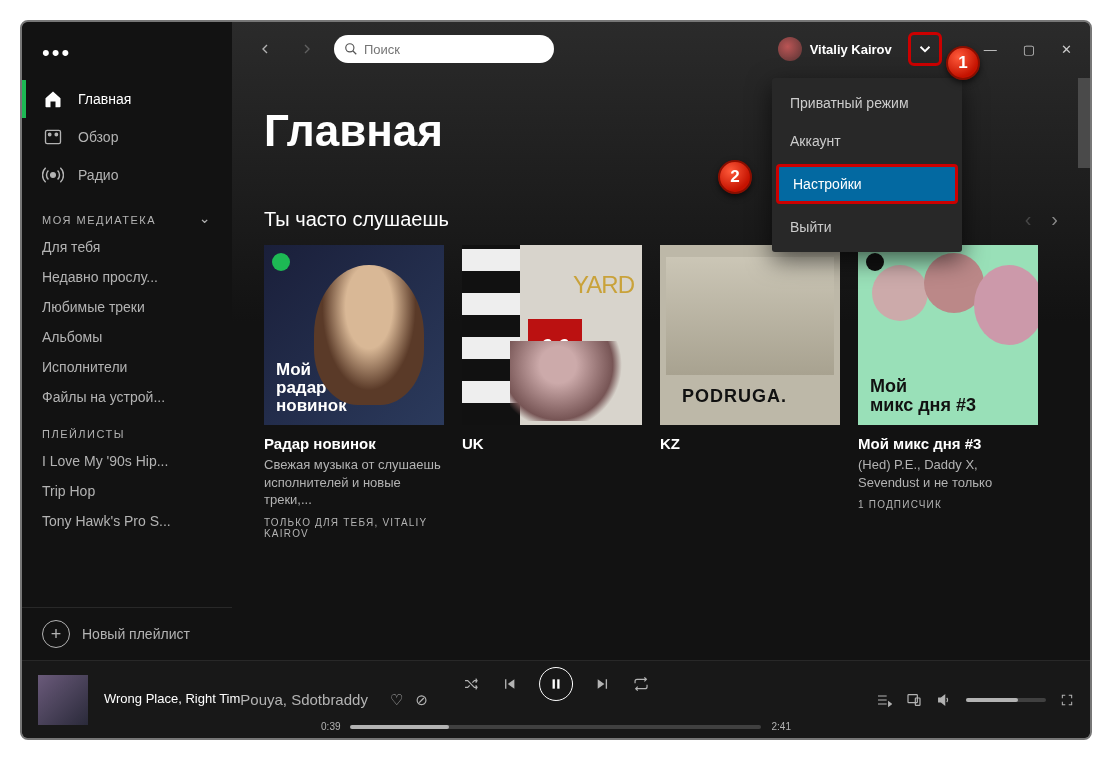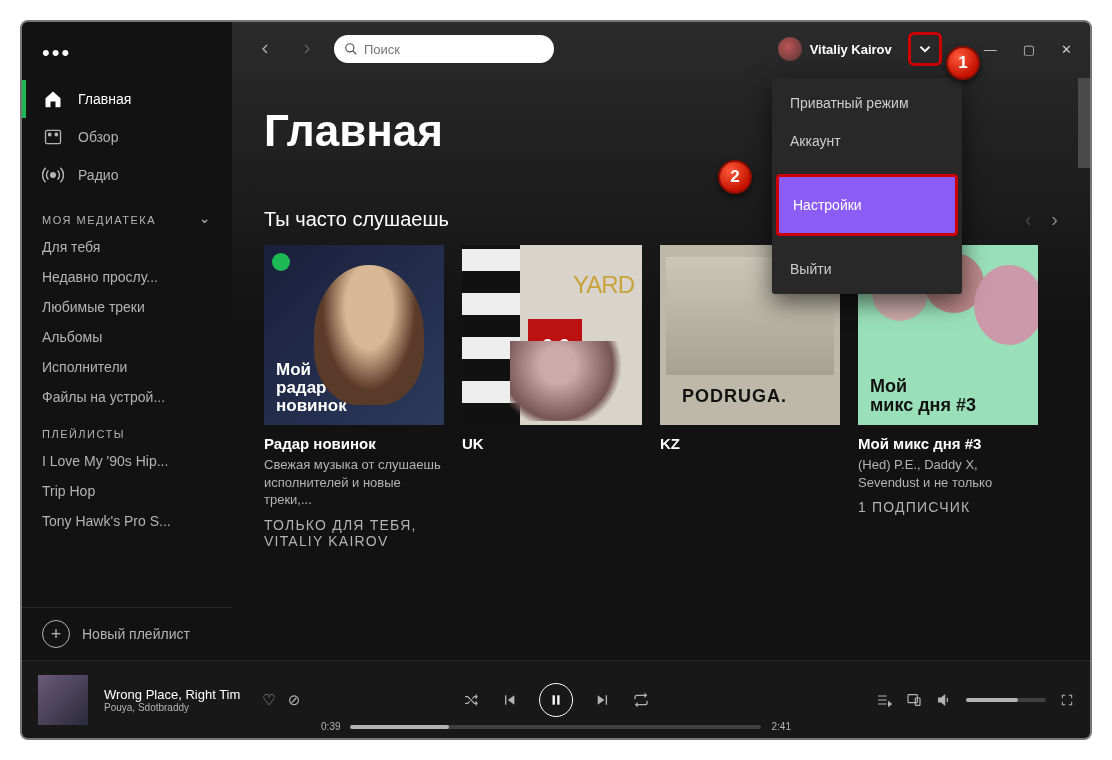--- a/index.html
+++ b/index.html
@@ -51,34 +51,34 @@
   .cov3 .pod{position:absolute;left:22px;bottom:18px;font-weight:700;font-size:18px;color:#111;letter-spacing:1px}
   .cov4{background:#99e0b8}
   .cov4 .spotlogo{position:absolute;left:8px;top:8px;width:18px;height:18px;border-radius:50%;background:#111}
   .cov4 .txt{position:absolute;left:12px;bottom:10px;color:#111;font-weight:800;font-size:18px;line-height:1.05}
   .cov4 .face{position:absolute;border-radius:50%}
   .f1{width:56px;height:56px;left:14px;top:20px;background:#caa}
   .f2{width:60px;height:60px;left:66px;top:8px;background:#b88}
   .f3{width:70px;height:80px;right:-6px;top:20px;background:#c9a;border-radius:40% 0 0 40%}
   .card h4{color:#fff;font-size:15px;margin:10px 0 4px;font-weight:700}
   .card .sub{line-height:1.35}
-  .card .meta{margin-top:8px;font-size:14px;letter-spacing:1.2px}
+  .card .meta{margin-top:8px;font-size:10px;letter-spacing:1.2px}
   .dropdown{position:absolute;right:128px;top:56px;width:190px;background:#282828;border-radius:3px;box-shadow:0 8px 24px rgba(0,0,0,.6);padding:6px 0;z-index:10}
   .dd-item{padding:11px 18px;color:#ccc;font-size:14px;cursor:pointer}
-  .dd-item.hl{border:3px solid #c00;border-radius:4px;margin:14px 4px;padding:20px 14px;color:#fff;background:#8b5cf6}
+  .dd-item.hl{border:3px solid #c00;border-radius:4px;margin:4px 4px;padding:9px 14px;color:#fff;background:#0369a1}
   .badge{position:absolute;width:34px;height:34px;border-radius:50%;background:radial-gradient(circle at 35% 30%,#ff5a3a,#c41200 70%);border:2px solid #8a0e00;color:#fff;font-weight:800;font-size:17px;display:flex;align-items:center;justify-content:center;box-shadow:0 3px 6px rgba(0,0,0,.6);z-index:12}
   .b1{right:110px;top:24px}
   .b2{right:338px;top:138px}
   .player{height:78px;background:#181818;border-top:1px solid #282828;display:flex;align-items:center;padding:0 16px;gap:16px;position:relative}
   .np-cov{width:50px;height:50px;background:linear-gradient(135deg,#6a5a7a,#2a2a3a)}
-  .np-txt{display:flex;flex-direction:column;min-width:0}
+  .np-txt{display:flex;min-width:0}
   .np-title{color:#fff;font-size:13px;white-space:nowrap;overflow:hidden;text-overflow:ellipsis;max-width:150px}
-  .np-art{color:#b3b3b3;font-size:10px}
+  .np-art{color:#b3b3b3;font-size:15px}
   .np-acts{display:flex;gap:12px;color:#b3b3b3;font-size:15px;margin-left:6px}
-  .center{position:absolute;left:50%;top:22px;transform:translateX(-50%);display:flex;flex-direction:column;align-items:center;gap:4px;width:44%}
+  .center{position:absolute;left:50%;top:6px;transform:translateX(-50%);display:flex;flex-direction:column;align-items:center;gap:20px;width:44%}
   .ctrls{display:flex;align-items:center;gap:22px;color:#b3b3b3}
   .play-btn{width:34px;height:34px;border:1.5px solid #fff;border-radius:50%;display:flex;align-items:center;justify-content:center;color:#fff}
   .prog{display:flex;align-items:center;gap:10px;width:100%;font-size:10px;color:#b3b3b3}
   .bar{flex:1;height:4px;background:#404040;border-radius:2px;position:relative}
   .bar .fill{position:absolute;left:0;top:0;bottom:0;width:24%;background:#b3b3b3;border-radius:2px}
   .right-ctrl{margin-left:auto;display:flex;align-items:center;gap:14px;color:#b3b3b3}
   .vol{width:80px;height:4px;background:#404040;border-radius:2px;position:relative}
   .vol .vf{position:absolute;left:0;top:0;bottom:0;width:65%;background:#b3b3b3;border-radius:2px}
   .scroll-thumb{position:absolute;right:0;top:56px;width:12px;height:90px;background:#4a4a4a}
   svg{display:block}

